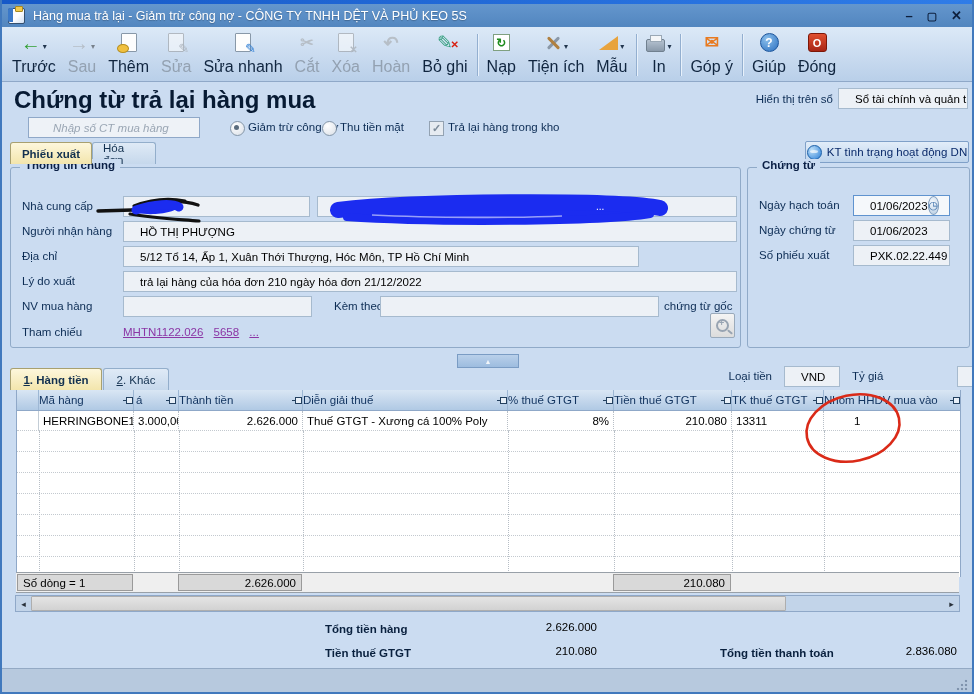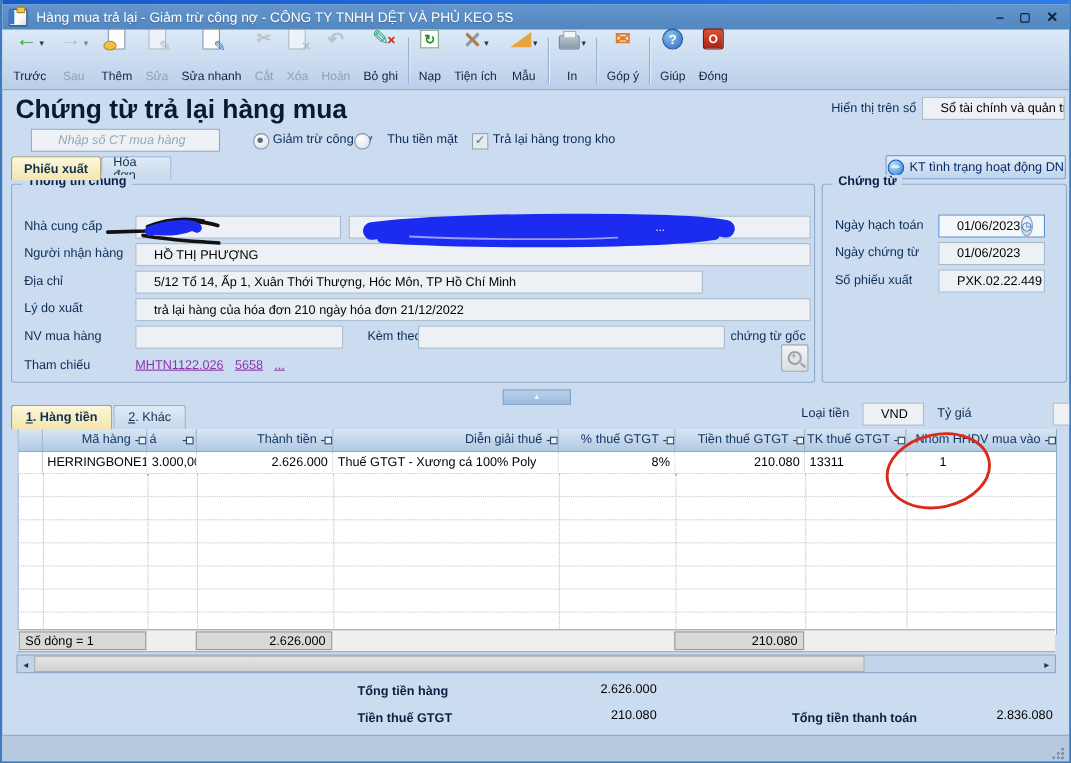--- a/index.html
+++ b/index.html
@@ -13,21 +13,21 @@
   .appicon::before{content:"";position:absolute;left:-1px;top:-1px;width:5px;height:14px;background:#3a78c8;border-radius:2px 0 0 2px}
   .appicon::after{content:"";position:absolute;right:1px;top:-3px;width:6px;height:4px;background:#f2c94c;border:1px solid #a88a20;border-radius:1px}
   .wtitle{color:#ffffff;font-size:12.5px;text-shadow:0 1px 1px rgba(0,0,0,.25)}
   .winbtns{margin-left:auto;display:flex;gap:14px;padding-right:10px;color:#0d1f3c;font-weight:bold;font-size:13px}
   .winbtns span{cursor:default;line-height:16px}
   
   .toolbar{position:absolute;left:0;top:27px;width:100%;height:55px;background:linear-gradient(#dce9f7,#b9cfe9);
            border-bottom:1px solid #8fa8c8;display:flex;align-items:flex-end;padding:2px 4px 3px;box-sizing:border-box}
   .tb{display:flex;flex-direction:column;align-items:center;justify-content:flex-end;padding:2px 6px;border-radius:3px}
   .tb .icobox{height:25px;display:flex;align-items:center;justify-content:center;gap:2px;flex-direction:row}
-  .tb .tlbl{font-size:11px;color:#10253f;white-space:nowrap;margin-top:16px}
+  .tb .tlbl{font-size:16px;color:#10253f;white-space:nowrap;margin-top:3px}
   .tb.dis .tlbl{color:#93a1b1}
   .tb.dis .icobox{opacity:.55;filter:grayscale(85%)}
   .tsep{width:1px;height:42px;background:#93afd0;margin:0 3px 2px;box-shadow:1px 0 0 #e8f1fb}
   .caret{font-size:8px;color:#22364e;align-self:flex-end;margin-bottom:4px}
   .i-arrow{font-size:20px;font-weight:bold;line-height:22px}
   .green{color:#33a033}.grayc{color:#9aa4ae}
   .i-doc{position:relative;width:14px;height:17px;background:#fdfdfd;border:1px solid #8898a8;border-radius:1px}
   .i-doc .accent{position:absolute;left:-5px;bottom:-2px;width:10px;height:7px;background:#f0c040;border:1px solid #b89020;border-radius:50%}
   .i-doc .pen{position:absolute;right:-6px;bottom:-5px;font-size:13px;color:#2b7cd3;transform:rotate(0deg)}
   .i-doc .pen.g{color:#8a98a8}
@@ -67,21 +67,21 @@
   .i-kt::after{content:"";position:absolute;left:2px;top:4px;width:8px;height:3px;border-radius:50%;background:rgba(255,255,255,.65)}
   .clockbtn{width:17px;height:17px;border-radius:50%;background:radial-gradient(circle at 35% 30%,#f2f7fc,#bcd0e4);border:1px solid #7e9cbd;display:flex;align-items:center;justify-content:center;font-size:11px;color:#3a6ea8;margin-left:auto}
   .btn-mag{position:absolute;width:23px;height:23px;background:linear-gradient(#f4f4f4,#dcdcdc);border:1px solid #9aaabb;border-radius:2px;display:flex;align-items:center;justify-content:center}
   .i-mag{position:relative;width:9px;height:9px;border:2px solid #98a4b2;border-radius:50%}
   .i-mag::before{content:"+";position:absolute;top:-3px;left:1px;font-size:9px;font-weight:bold;color:#98a4b2}
   .i-mag::after{content:"";position:absolute;width:6px;height:2px;background:#98a4b2;transform:rotate(40deg);right:-6px;bottom:-3px;border-radius:1px}
   .split{position:absolute;left:455px;top:354px;width:60px;height:12px;background:linear-gradient(#b9d0ea,#9dbcdf);border:1px solid #7a9cc4;display:flex;align-items:center;justify-content:center;font-size:7px;color:#f2f6fa}
   
   .grid{position:absolute;left:14px;top:390px;width:943px;border-left:1px solid #8fa8c8;border-right:1px solid #8fa8c8;background:#fff}
   .ghead{display:flex;height:20px;background:linear-gradient(#d9e6f4,#b0c9e4);border-bottom:1px solid #8fa8c8}
-  .gh{box-sizing:border-box;border-right:1px solid #9db7d4;display:flex;align-items:center;justify-content:flex-end;gap:4px;color:#11335f;overflow:hidden;white-space:nowrap}
+  .gh{box-sizing:border-box;border-right:1px solid #9db7d4;display:flex;align-items:center;justify-content:space-between;gap:4px;color:#11335f;overflow:hidden;white-space:nowrap}
   .gh.lft{justify-content:flex-start;padding-left:2px}
   .pin{position:relative;display:inline-block;width:10px;height:8px;flex:0 0 auto}
   .pin::before{content:"";position:absolute;left:0;top:4px;width:4px;height:1px;background:#23405f}
   .pin::after{content:"";position:absolute;right:0;top:1px;width:5px;height:5px;border:1px solid #23405f;background:#e8f0f8}
   .grow{display:flex;height:20px;background:#fff}
   .gc{box-sizing:border-box;border-right:1px dotted #b7bec6;border-bottom:1px dotted #c3c9cf;display:flex;align-items:center;padding:0 4px;color:#000;overflow:hidden;white-space:nowrap}
   .gc.r{justify-content:flex-end}
   .gut{box-sizing:border-box;border-right:1px solid #c3cdd6}
   .erow{height:20px;border-bottom:1px dotted #c3c9cf;position:relative}
   .vl{position:absolute;top:0;bottom:0;border-left:1px dotted #b7bec6}
@@ -241,21 +241,21 @@
   <div class="h1">Chứng từ trả lại hàng mua</div>
   <div class="lbl" style="left:737px;top:89px;width:94px;text-align:right">Hiển thị trên sổ</div>
   <div class="fld" style="left:836px;top:88px;width:130px">
       <span>Sổ tài chính và quản trị</span>
     </div>
 
   <input class="inp" style="left: 26px; top: 117px; width: 172px; padding-left: 24px;" placeholder="Nhập số CT mua hàng">
   <span class="radio sel" style="left:228px;top:121px"></span>
   <div class="lbl" style="left:246px;top:117px">Giảm trừ công nợ</div>
   <span class="radio" style="left:320px;top:121px"></span>
-  <div class="lbl" style="left:350px;top:117px">Thu tiền mặt</div>
+  <div class="lbl" style="left:338px;top:117px">Thu tiền mặt</div>
   <span class="chk" style="left:427px;top:121px">
       <span>✓</span>
     </span>
   <div class="lbl" style="left:446px;top:117px">Trả lại hàng trong kho</div>
 
   <div class="tab act" style="left:8px;top:142px;width:82px">
       <span>Phiếu xuất</span>
     </div>
   <div class="tab" style="left:90px;top:142px;width:64px">
       <span>Hóa đơn</span>

